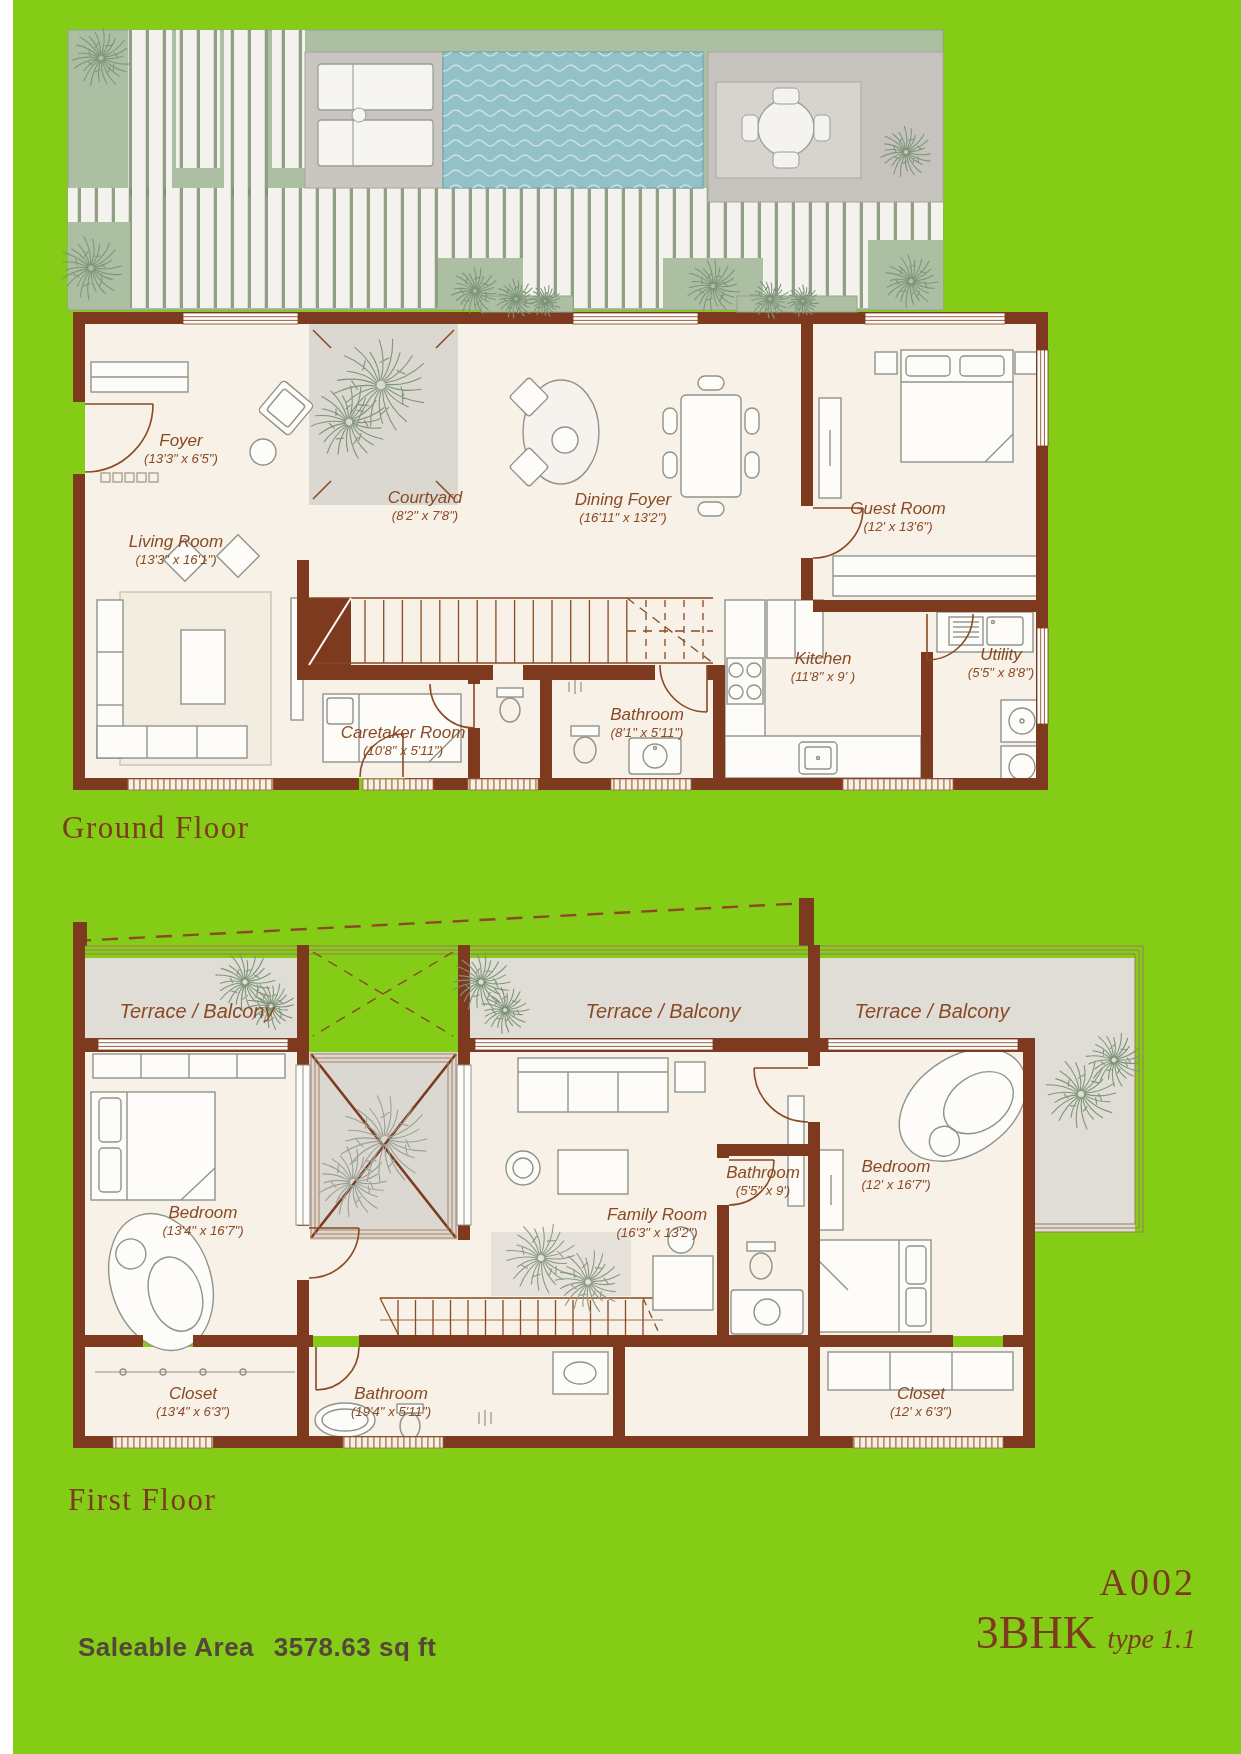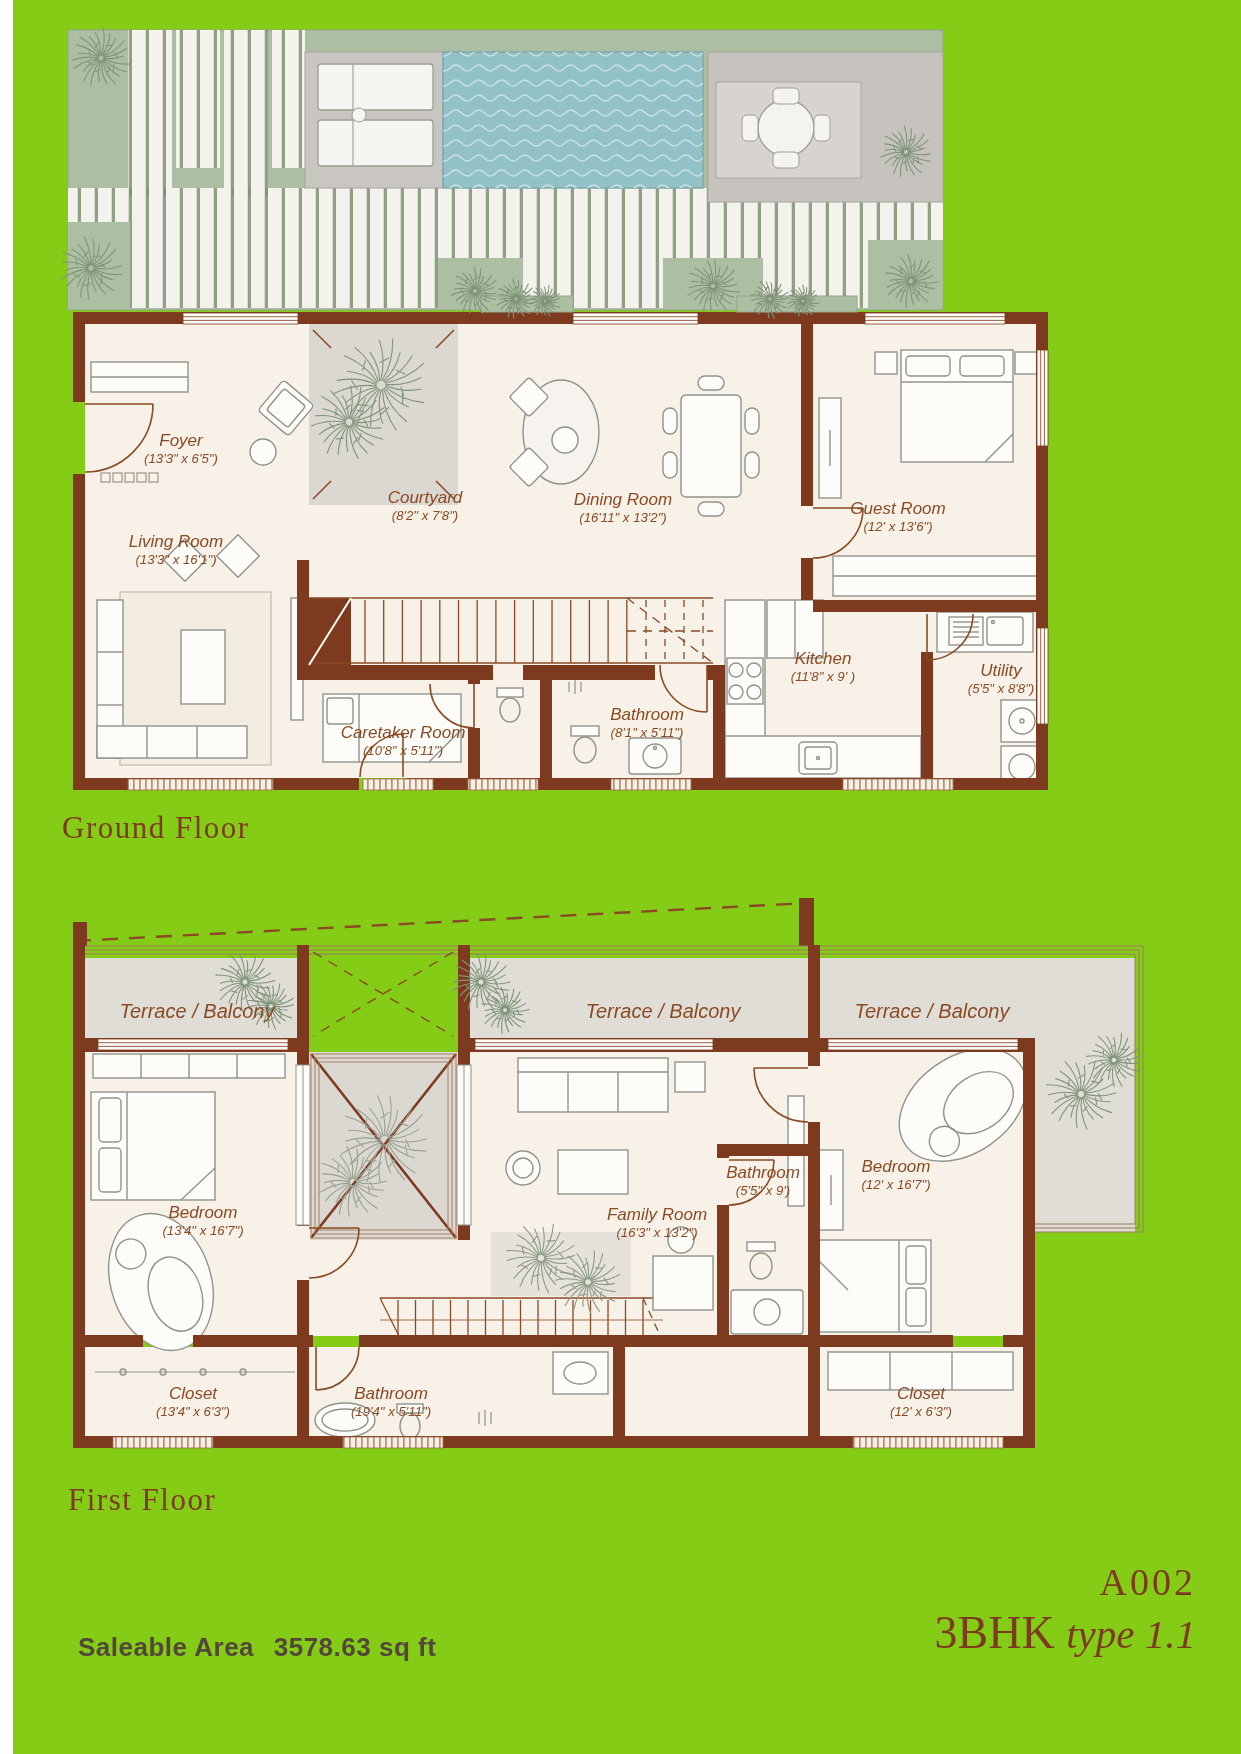--- a/index.html
+++ b/index.html
@@ -13,21 +13,21 @@
   .tl{position:absolute;transform:translateX(-50%);white-space:nowrap;color:#8a4a24;
       font-style:italic;font-size:20px;z-index:5;}
   .floor-title{position:absolute;font-family:"Liberation Serif", serif;font-size:31px;
       letter-spacing:1.5px;color:#7d3a1e;z-index:5;}
   .foot-row{position:absolute;z-index:5;color:#55463a;font-size:26px;font-weight:600;letter-spacing:.5px;}
   .foot-label{display:inline-block;width:188px;}
   .unit-code{position:absolute;right:58px;text-align:right;font-family:"Liberation Serif", serif;
       font-size:38px;letter-spacing:3px;color:#7d3a1e;z-index:5;}
   .unit-line{position:absolute;right:58px;text-align:right;font-family:"Liberation Serif", serif;
       font-size:46px;color:#7d3a1e;z-index:5;}
-  .unit-line .ut{font-style:italic;font-size:41px;}
+  .unit-line .ut{font-style:italic;font-size:28px;}
 </style>
 </head>
 <body>
 
 <div id="canvas">
 
 <svg id="plan" width="1241" height="1754" viewBox="0 0 1241 1754">
   <defs>
     <pattern id="slats" width="17" height="20" patternUnits="userSpaceOnUse">
       <rect width="13.8" height="20" fill="#f4f2ed"></rect>
@@ -577,40 +577,40 @@
 </div>
 <div class="rl" style="left:163px;top:531px">
   <span class="rn">Living Room</span>
   <span class="rd">(13'3" x 16'1")</span>
 </div>
 <div class="rl" style="left:412px;top:487px">
   <span class="rn">Courtyard</span>
   <span class="rd">(8'2" x 7'8")</span>
 </div>
 <div class="rl" style="left:610px;top:489px">
-  <span class="rn">Dining Room</span>
+  <span class="rn">Dining Foyer</span>
   <span class="rd">(16'11" x 13'2")</span>
 </div>
 <div class="rl" style="left:885px;top:498px">
   <span class="rn">Guest Room</span>
   <span class="rd">(12' x 13'6")</span>
 </div>
 <div class="rl" style="left:390px;top:722px">
   <span class="rn">Caretaker Room</span>
   <span class="rd">(10'8" x 5'11")</span>
 </div>
 <div class="rl" style="left:634px;top:704px">
   <span class="rn">Bathroom</span>
   <span class="rd">(8'1" x 5'11")</span>
 </div>
 <div class="rl" style="left:810px;top:648px">
   <span class="rn">Kitchen</span>
   <span class="rd">(11'8" x 9' )</span>
 </div>
-<div class="rl" style="left:988px;top:660px">
+<div class="rl" style="left:988px;top:644px">
   <span class="rn">Utility</span>
   <span class="rd">(5'5" x 8'8")</span>
 </div>
 
 <div class="tl" style="left:184px;top:1000px">Terrace / Balcony</div>
 <div class="tl" style="left:650px;top:1000px">Terrace / Balcony</div>
 <div class="tl" style="left:919px;top:1000px">Terrace / Balcony</div>
 
 <div class="rl" style="left:190px;top:1202px">
   <span class="rn">Bedroom</span>

